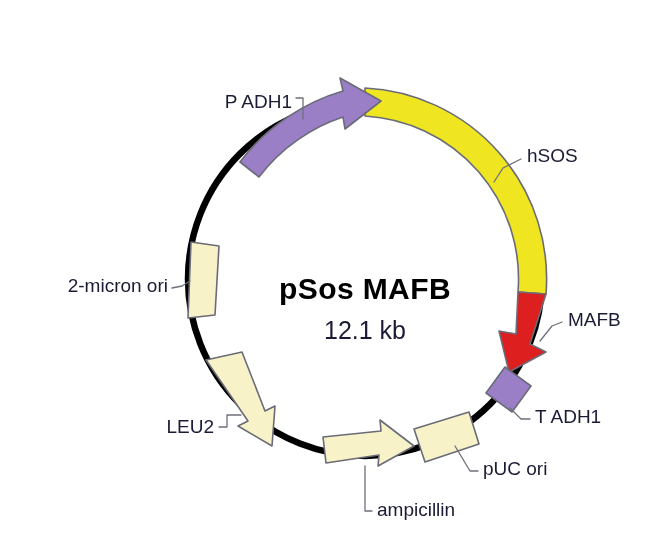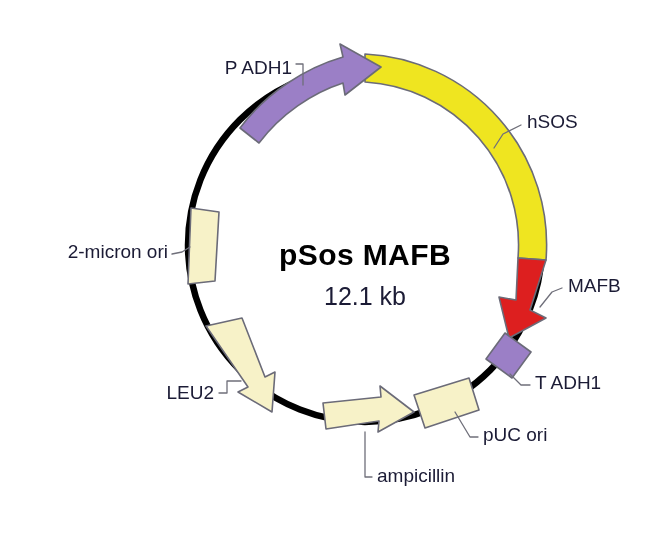--- a/index.html
+++ b/index.html
@@ -4,21 +4,21 @@
 <title>pSos MAFB plasmid map</title>
 <style>
   html,body{margin:0;padding:0;}
   body{
     width:660px;height:534px;
     background:#ffffff;
     font-family:"Liberation Sans", sans-serif;
     overflow:hidden;
     position:relative;
   }
-  #map-root{position:absolute;inset:0;}
+  #map-root{position:absolute;inset:0;margin-top:34px;}
   svg#plasmid-svg{display:block;width:660px;height:534px;}
 
   .feature-outline{stroke:#6b6b78;stroke-width:1.6;stroke-linejoin:round;}
   .backbone{fill:none;stroke:#000000;stroke-width:6.5;}
   .leader{stroke:#6f6f7a;stroke-width:1.3;fill:none;stroke-linecap:round;stroke-linejoin:round;}
 
   text.feature-label{
     font-family:"Liberation Sans", sans-serif;
     font-size:19px;
     fill:#1b1b35;

